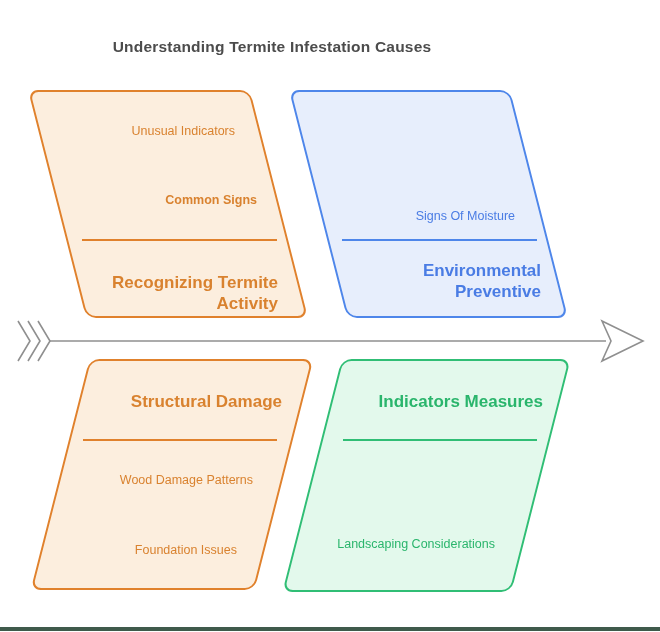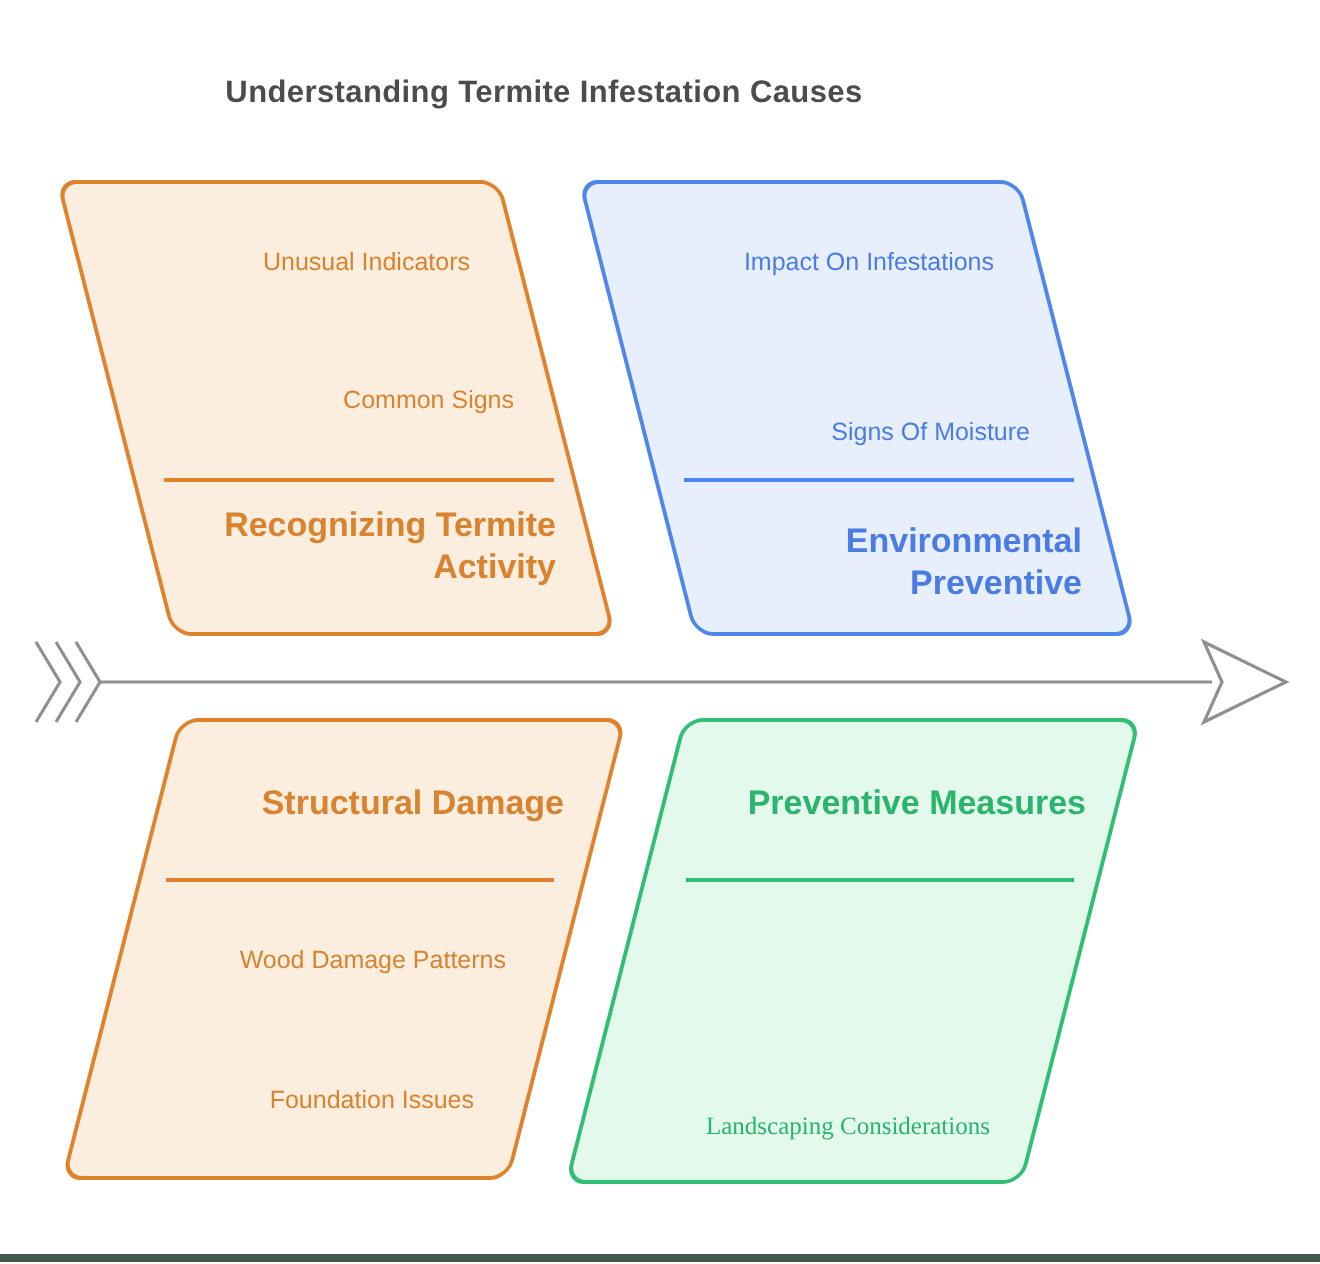--- a/index.html
+++ b/index.html
@@ -29,28 +29,28 @@
   .c-tl{color:var(--top_left-text);}
   .c-tr{color:var(--top_right-text);}
   .c-bl{color:var(--bottom_left-text);}
   .c-br{color:var(--bottom_right-text);}
   .divider{position:absolute;height:0;border-top:2px solid;}
   .d-tl{left:82px;top:239px;width:195px;border-color:var(--top_left-border);}
   .d-tr{left:342px;top:239px;width:195px;border-color:var(--top_right-border);}
   .d-bl{left:83px;top:439px;width:194px;border-color:var(--bottom_left-border);}
   .d-br{left:343px;top:439px;width:194px;border-color:var(--bottom_right-border);}
   
-  .i-tl1{top:123px;right:425px;}  .i-tl2{top:192px;right:403px;}
-  .h-tl {top:253px;right:382px;width:200px;}
+  .i-tl1{top:123px;right:425px;}  .i-tl2{top:192px;right:403px;font-weight:bold;}
+  .h-tl {top:273px;right:382px;width:200px;}
   .i-tr1{top:123px;right:163px;}  .i-tr2{top:208px;right:145px;}
   .h-tr {top:261px;right:119px;width:180px;}
   .h-bl {top:392px;right:378px;width:300px;}
   .i-bl1{top:472px;right:407px;}  .i-bl2{top:542px;right:423px;}
   .h-br {top:392px;right:117px;width:300px;}
-  .i-br1{top:472px;right:143px;}  .i-br2{top:555px;right:165px;font-family:Liberation Serif, serif;}
+  .i-br1{top:472px;right:143px;}  .i-br2{top:536px;right:165px;}
   .spine{position:absolute;left:0;top:0;width:660px;height:632px;pointer-events:none;}
   .footer-bar{position:absolute;left:0;top:627px;width:660px;height:4px;background:var(--footer-color);}
 </style>
 </head>
 <body>
 
 <div class="canvas">
 
   <h1 class="title">Understanding Termite Infestation Causes</h1>
 
@@ -65,28 +65,27 @@
       <line x1="50" y1="341" x2="606" y2="341"></line>
       <path d="M602,321 L643,341 L602,361 L611,341 Z" fill="#ffffff"></path>
     </g>
   </svg>
 
   <div class="txt item c-tl i-tl1">Unusual Indicators</div>
   <div class="txt item c-tl i-tl2">Common Signs</div>
   <div class="divider d-tl"></div>
   <div class="txt heading c-tl h-tl">Recognizing Termite Activity</div>
 
-  <div class="txt item c-tr i-tr1">Impact On Infestations</div>
   <div class="txt item c-tr i-tr2">Signs Of Moisture</div>
   <div class="divider d-tr"></div>
   <div class="txt heading c-tr h-tr">Environmental Preventive</div>
 
   <div class="txt heading c-bl h-bl">Structural Damage</div>
   <div class="divider d-bl"></div>
   <div class="txt item c-bl i-bl1">Wood Damage Patterns</div>
   <div class="txt item c-bl i-bl2">Foundation Issues</div>
 
-  <div class="txt heading c-br h-br">Preventive Measures</div>
+  <div class="txt heading c-br h-br">Indicators Measures</div>
   <div class="divider d-br"></div>
   <div class="txt item c-br i-br2">Landscaping Considerations</div>
 
   <div class="footer-bar"></div>
 </div>
 
 </body></html>

